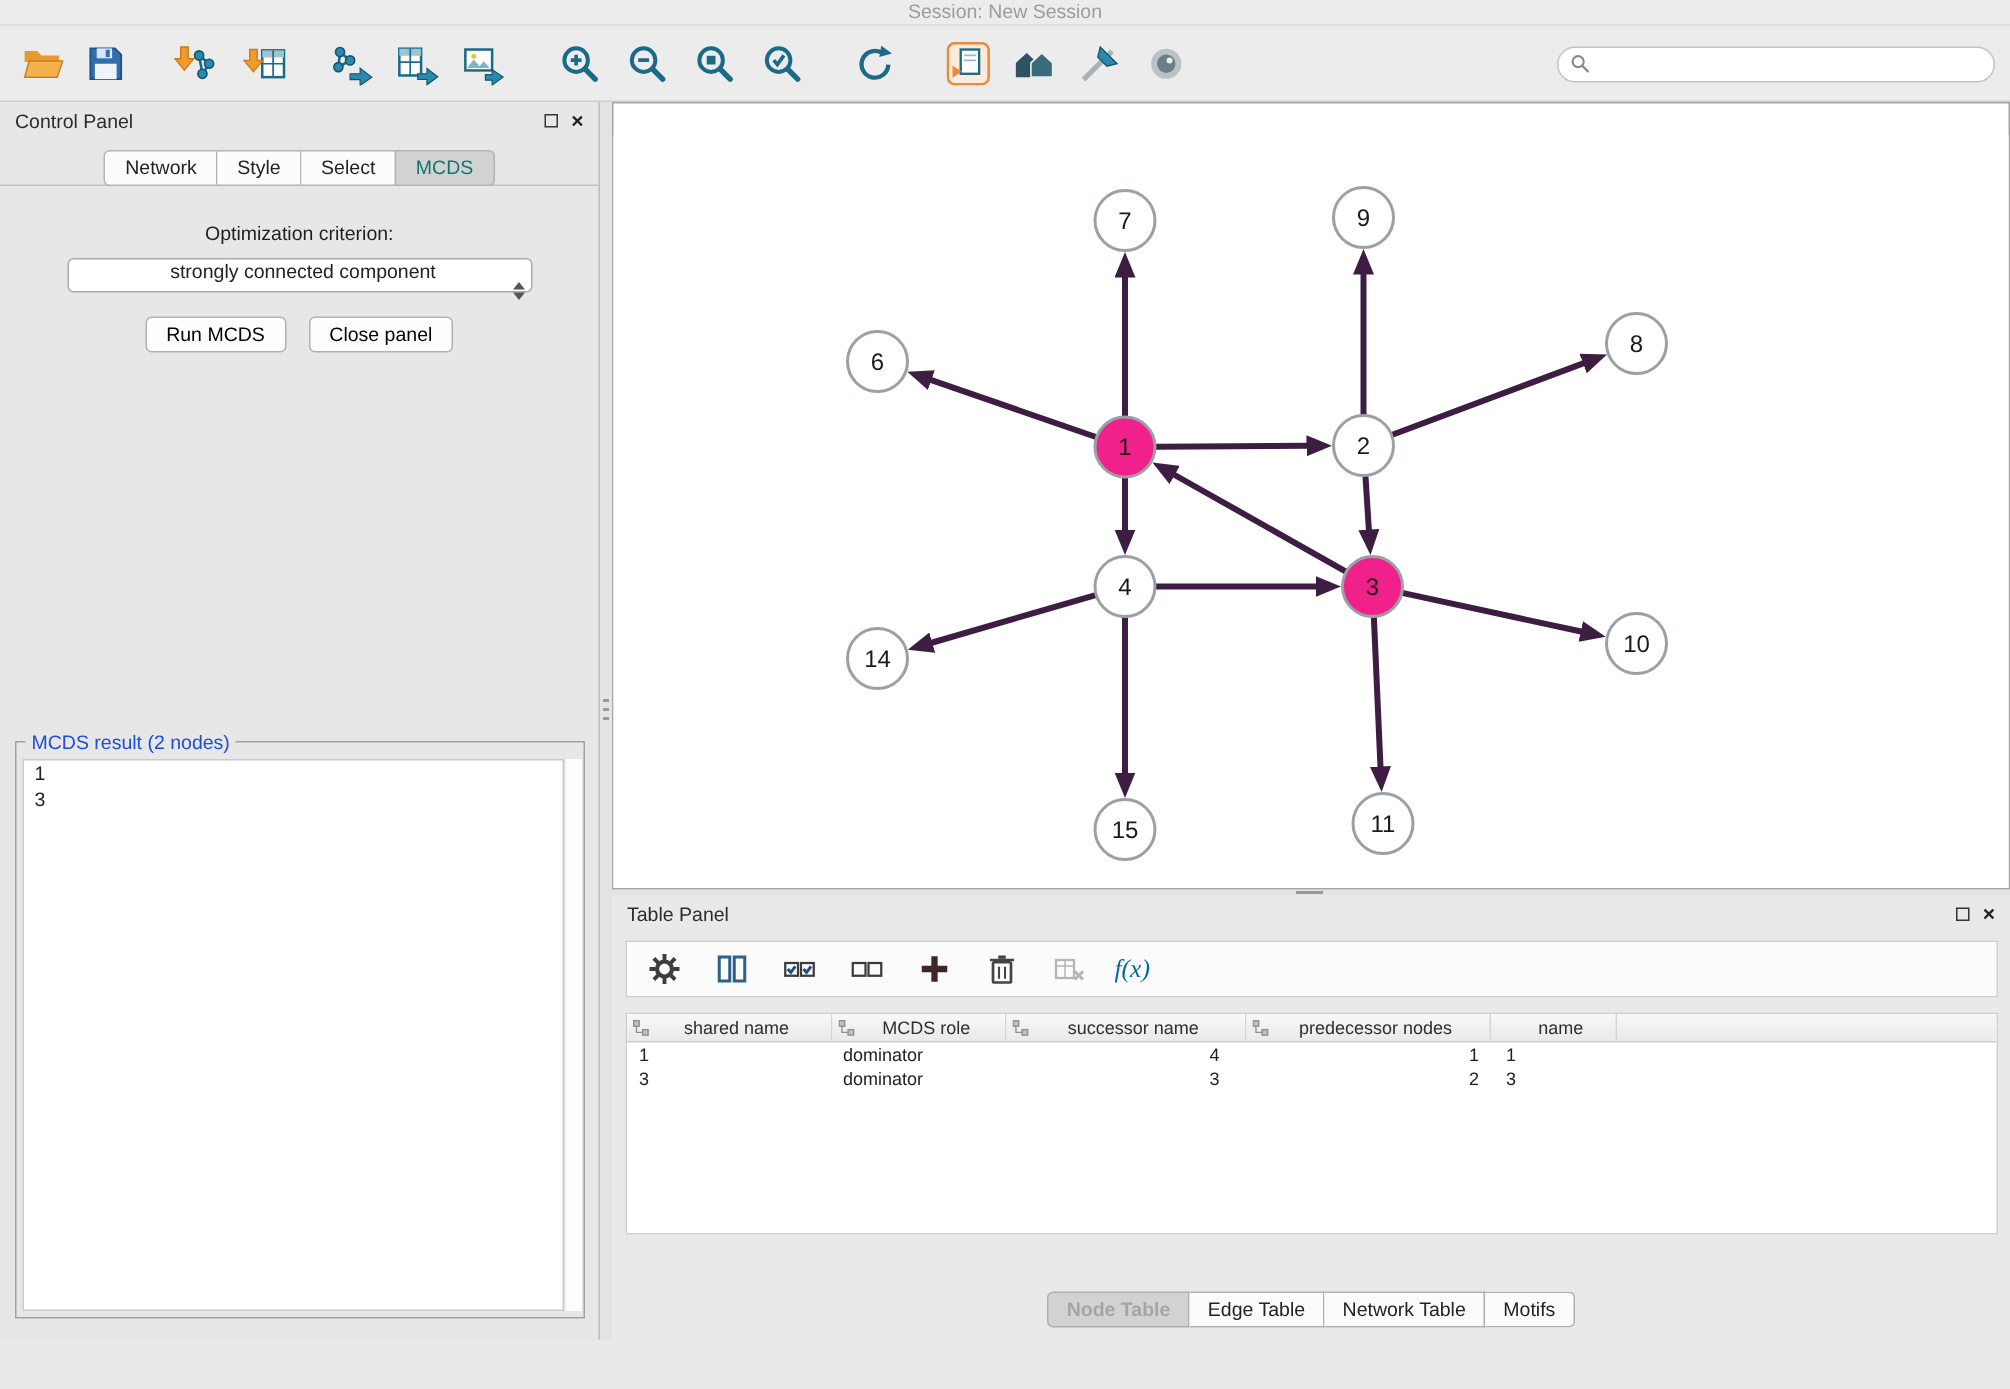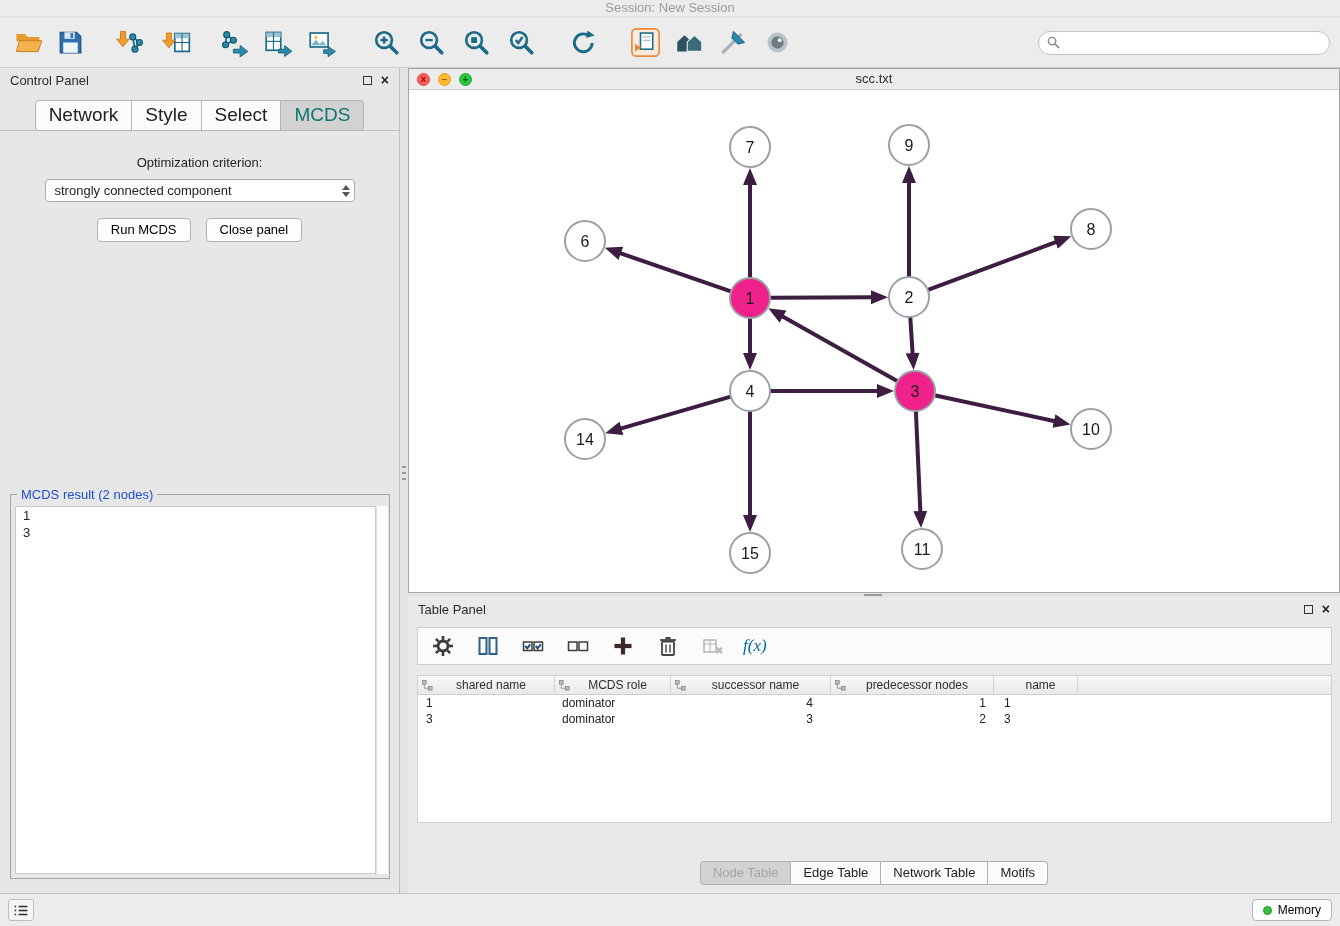--- a/index.html
+++ b/index.html
@@ -35,31 +35,31 @@
     background:#e7e7e7; border-right:1px solid #bdbdbd; }
   .panel-header { height:24px; display:flex; align-items:center; padding:0 10px;
     font-size:13px; color:#2b2b2b; }
   .win-btns { margin-left:auto; display:flex; align-items:center; gap:9px; }
   .btn-max { width:9px; height:9px; border:1.5px solid #333; display:inline-block; cursor:pointer; }
   .btn-close { font-size:14px; font-weight:bold; color:#222; line-height:10px; cursor:pointer; }
   .btn-close::before { content:"×"; }
 
   .cp-tabs { display:flex; justify-content:center; margin-top:8px;
     border-bottom:1px solid #c2c2c2; padding:0; }
-  .cp-tab { font-size:19px; padding:3px 13px 4px; background:#fcfcfc;
+  .cp-tab { font-size:13px; padding:3px 13px 4px; background:#fcfcfc;
     border:1px solid #b4b4b4; border-left:none; cursor:pointer; margin-bottom:-1px; }
   .cp-tab:first-child { border-left:1px solid #b4b4b4; border-radius:4px 0 0 4px; }
   .cp-tab:last-child { border-radius:0 4px 4px 0; }
   .cp-tab.active { background:#d2d2d2; color:#0f766e; }
 
   .cp-body { padding-top:24px; text-align:center; }
   .opt-label { font-size:13px; color:#1f1f1f; }
   .select { width:310px; height:23px; margin:9px auto 16px; background:#fff;
     border:1px solid #ababab; border-radius:4px; display:flex; align-items:center;
-    padding:0 4px 0 9px; font-size:13px; cursor:pointer; }
+    padding:0 4px 0 9px; font-size:13px; cursor:pointer;flex-direction:column; }
   .select .stepper { margin-left:auto; display:flex; flex-direction:column; gap:2px; }
   .stepper i { display:block; width:0; height:0; border-left:4px solid transparent;
     border-right:4px solid transparent; }
   .stepper i.up { border-bottom:5px solid #555; }
   .stepper i.dn { border-top:5px solid #555; }
   .cp-buttons { margin-top:13px; display:flex; justify-content:center; gap:15px; }
   .btn { font-size:13px; padding:3px 13px 4px; background:#fdfdfd; border:1px solid #b2b2b2;
     border-radius:4px; cursor:pointer; font-family:"Liberation Sans",sans-serif; }
 
   .result-group { position:absolute; left:10px; right:9px; top:426px; bottom:14px;
@@ -126,21 +126,21 @@
   .c2 { width:160px; text-align:right; padding-right:18px; }
   .c3 { width:163px; text-align:right; padding-right:8px; }
   .c4 { width:84px; padding-left:10px; }
   .th.c0,.th.c1,.th.c2,.th.c3,.th.c4 { padding:0; }
   .th.c0{width:137px}.th.c1{width:116px}.th.c2{width:160px}.th.c3{width:163px}.th.c4{width:84px}
 
   .tp-tabs { position:absolute; left:0; right:0; top:264px; display:flex;
     justify-content:center; }
   .tp-tab { font-size:13px; padding:3px 12px 4px; background:#fbfbfb;
     border:1px solid #b0b0b0; border-left:none; cursor:pointer; }
-  .tp-tab:first-child { border-left:1px solid #b0b0b0; border-radius:4px 0 0 4px; }
+  .tp-tab:first-child { border-left:1px solid #b0b0b0; border-radius:4px 0 0 4px;font-weight:bold; }
   .tp-tab:last-child { border-radius:0 4px 4px 0; }
   .tp-tab.active { background:#d2d2d2; color:#a5a5a5; }
 
   
   .statusbar { position:absolute; left:0; right:0; bottom:0; height:33px;
     background:#ececec; border-top:1px solid #c6c6c6; display:flex; align-items:center;
     padding:0 8px; }
   .sb-left { width:26px; height:22px; border:1px solid #bdbdbd; border-radius:3px;
     background:#f6f6f6; display:flex; align-items:center; justify-content:center; cursor:pointer; }
   .memory-btn { margin-left:auto; height:22px; border:1px solid #b5b5b5; border-radius:4px;
@@ -347,28 +347,20 @@
   </div>
 
   <div class="v-splitter">
       <div class="grip"></div>
     </div>
   <div class="h-splitter">
       <div class="grip"></div>
     </div>
 
   <div class="network-window">
-    <div class="net-titlebar">
-      <span class="tlights">
-        <span class="tl red"></span>
-        <span class="tl yellow"></span>
-        <span class="tl green"></span>
-      </span>
-      <span>scc.txt</span>
-    </div>
     <div class="net-canvas">
       <svg width="930" height="502" viewBox="0 0 930 502">
           <defs>
             <marker id="arrow" markerUnits="userSpaceOnUse" markerWidth="18" markerHeight="14" refX="1" refY="7" orient="auto">
               <path d="M0,0 L17,7 L0,14 Z" fill="#3d1d42"></path>
             </marker>
           </defs>
           <line x1="341" y1="187" x2="341" y2="94" stroke="#3d1d42" stroke-width="4" stroke-linecap="round" marker-end="url(#arrow)"></line>
           <line x1="321.15100568517136" y1="201.143074691241" x2="210.97203760231716" y2="163.08124935352774" stroke="#3d1d42" stroke-width="4" stroke-linecap="round" marker-end="url(#arrow)"></line>
           <line x1="361.99958468064904" y1="207.86792714037327" x2="463.00073175314213" y2="207.2326998002947" stroke="#3d1d42" stroke-width="4" stroke-linecap="round" marker-end="url(#arrow)"></line>
@@ -538,32 +530,14 @@
     </div>
 
     <div class="tp-tabs">
       <span class="tp-tab active">Node Table</span>
       <span class="tp-tab">Edge Table</span>
       <span class="tp-tab">Network Table</span>
       <span class="tp-tab">Motifs</span>
     </div>
   </div>
 
-  <div class="statusbar">
-    <button class="sb-left">
-      <svg viewBox="0 0 20 16" width="16" height="13">
-        <g stroke="#333" stroke-width="2">
-          <line x1="2" y1="3" x2="4" y2="3"></line>
-            <line x1="7" y1="3" x2="18" y2="3"></line>
-          <line x1="2" y1="8" x2="4" y2="8"></line>
-            <line x1="7" y1="8" x2="18" y2="8"></line>
-          <line x1="2" y1="13" x2="4" y2="13"></line>
-            <line x1="7" y1="13" x2="18" y2="13"></line>
-        </g>
-      </svg>
-    </button>
-    <button class="memory-btn">
-      <span class="memdot"></span>
-      <span>Memory</span>
-    </button>
-  </div>
 
 </div>
 
 </body></html>

